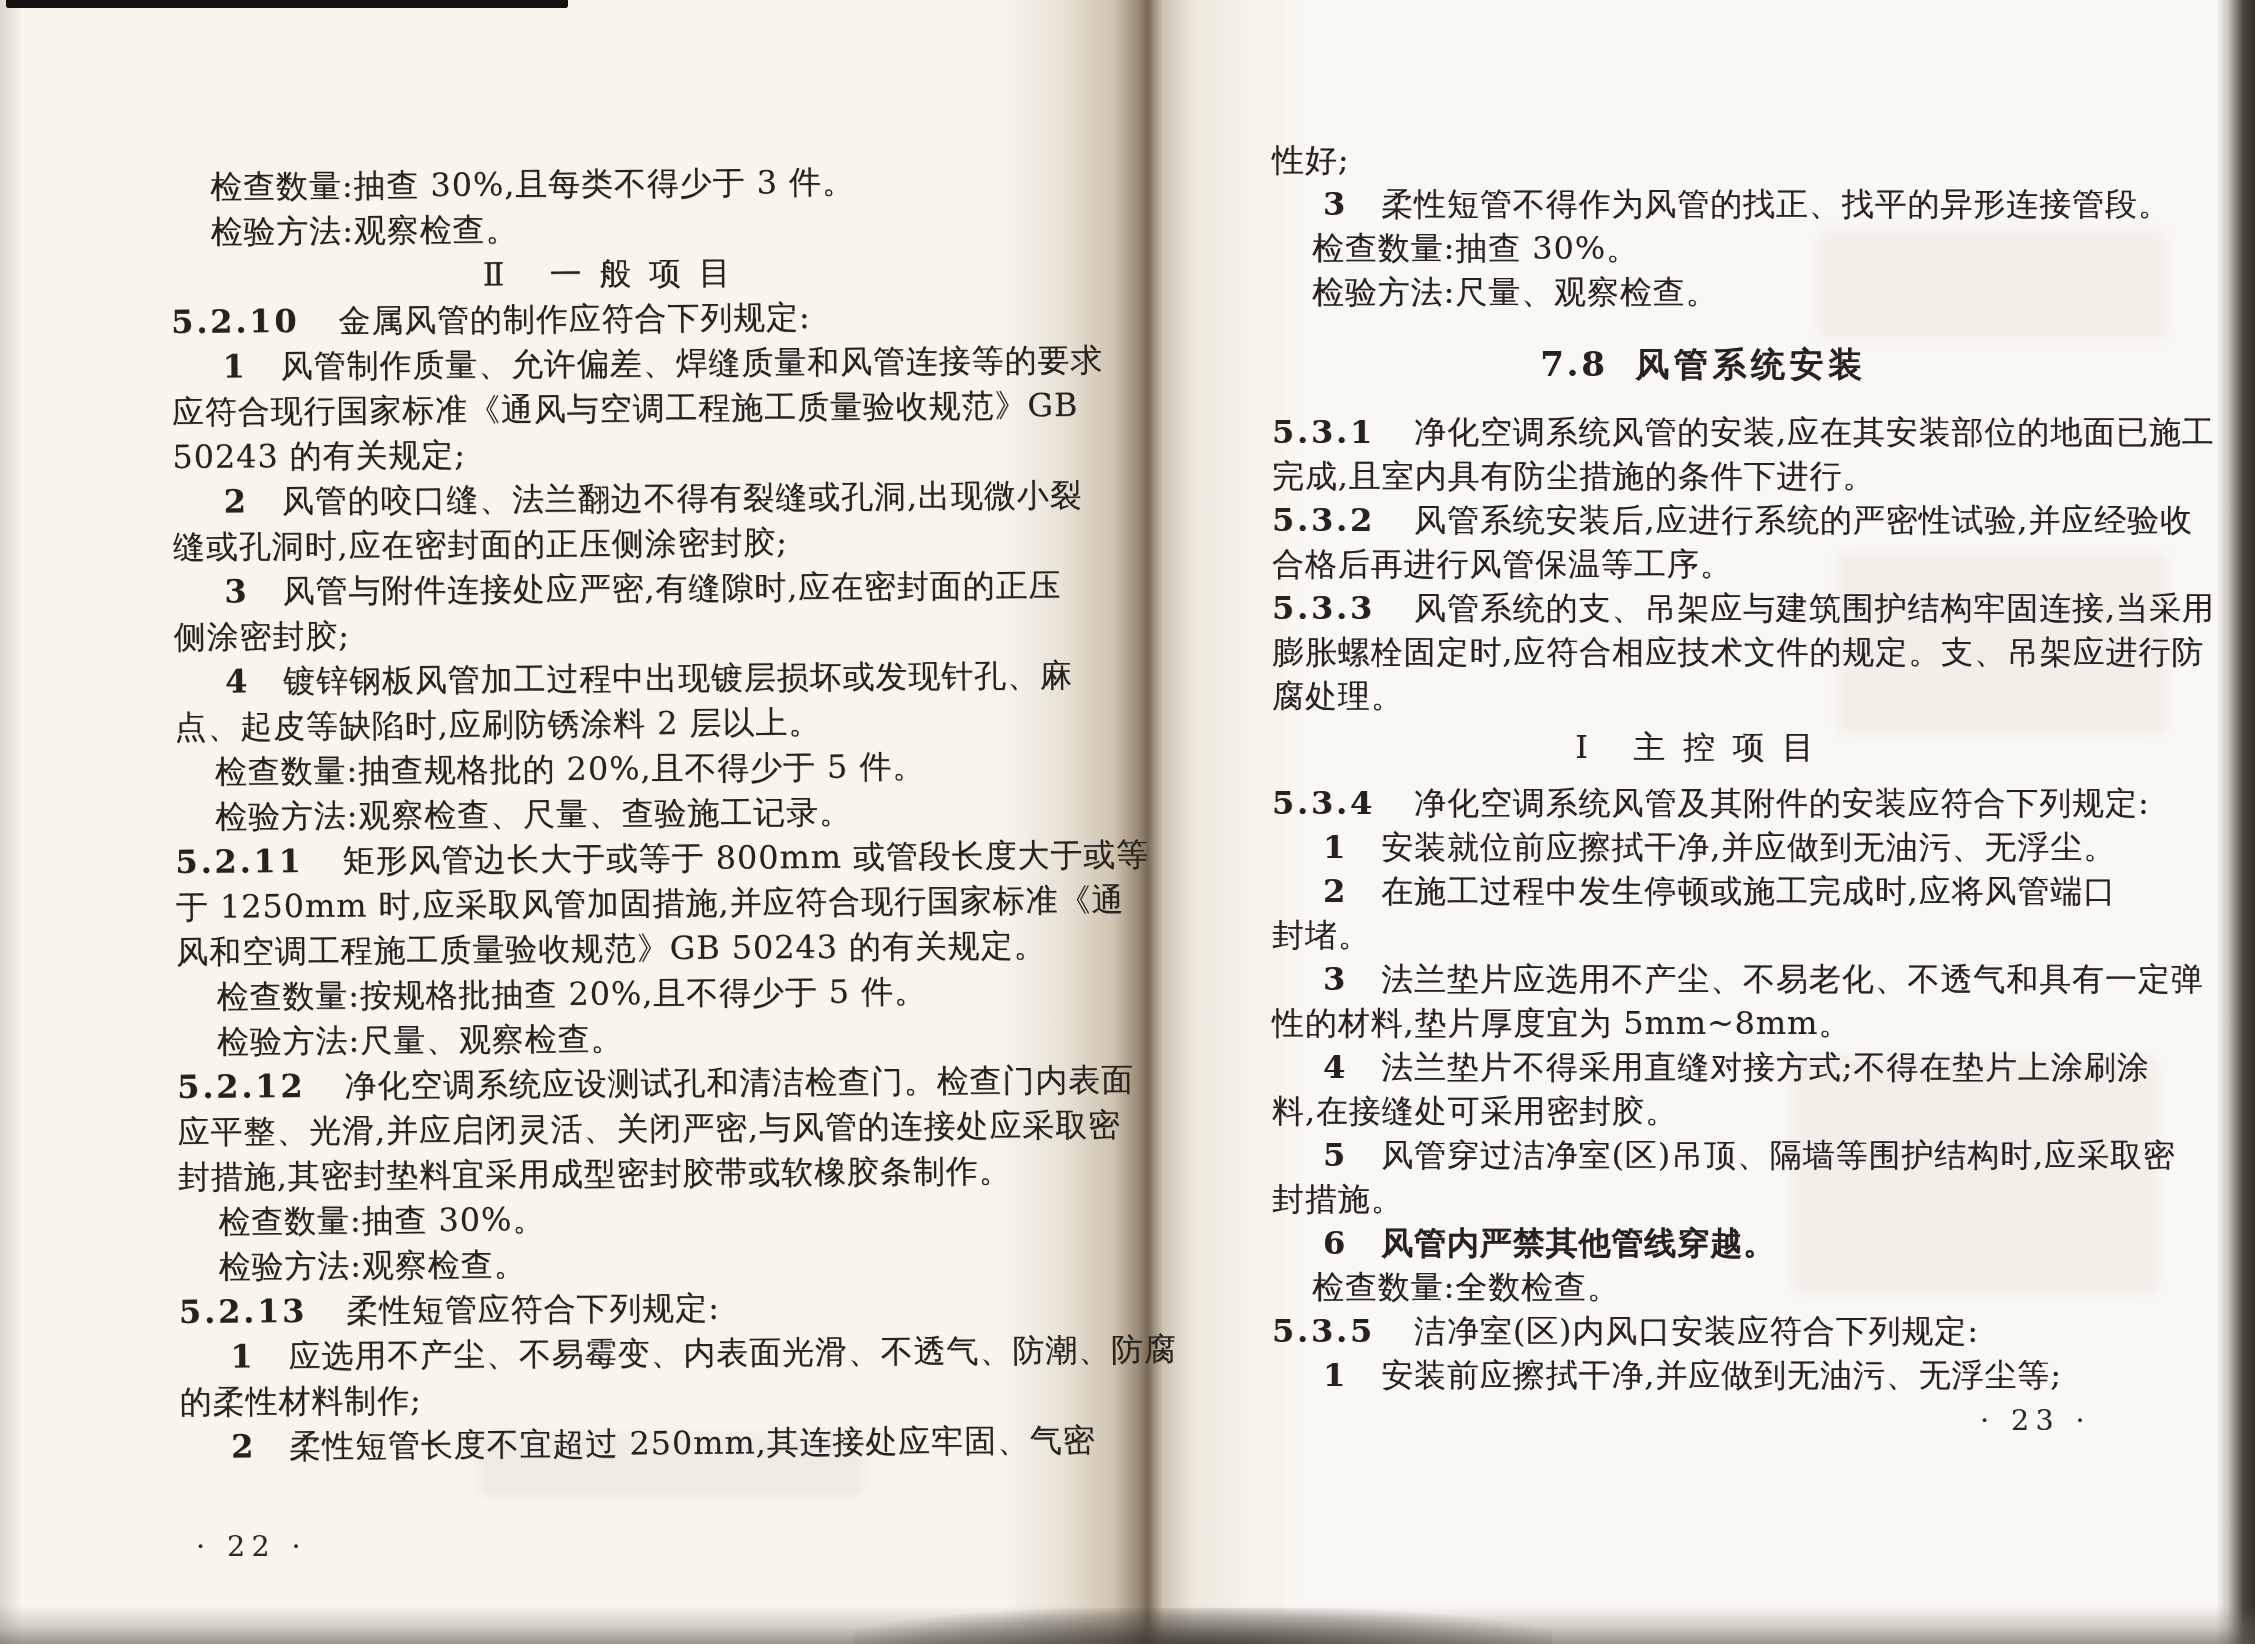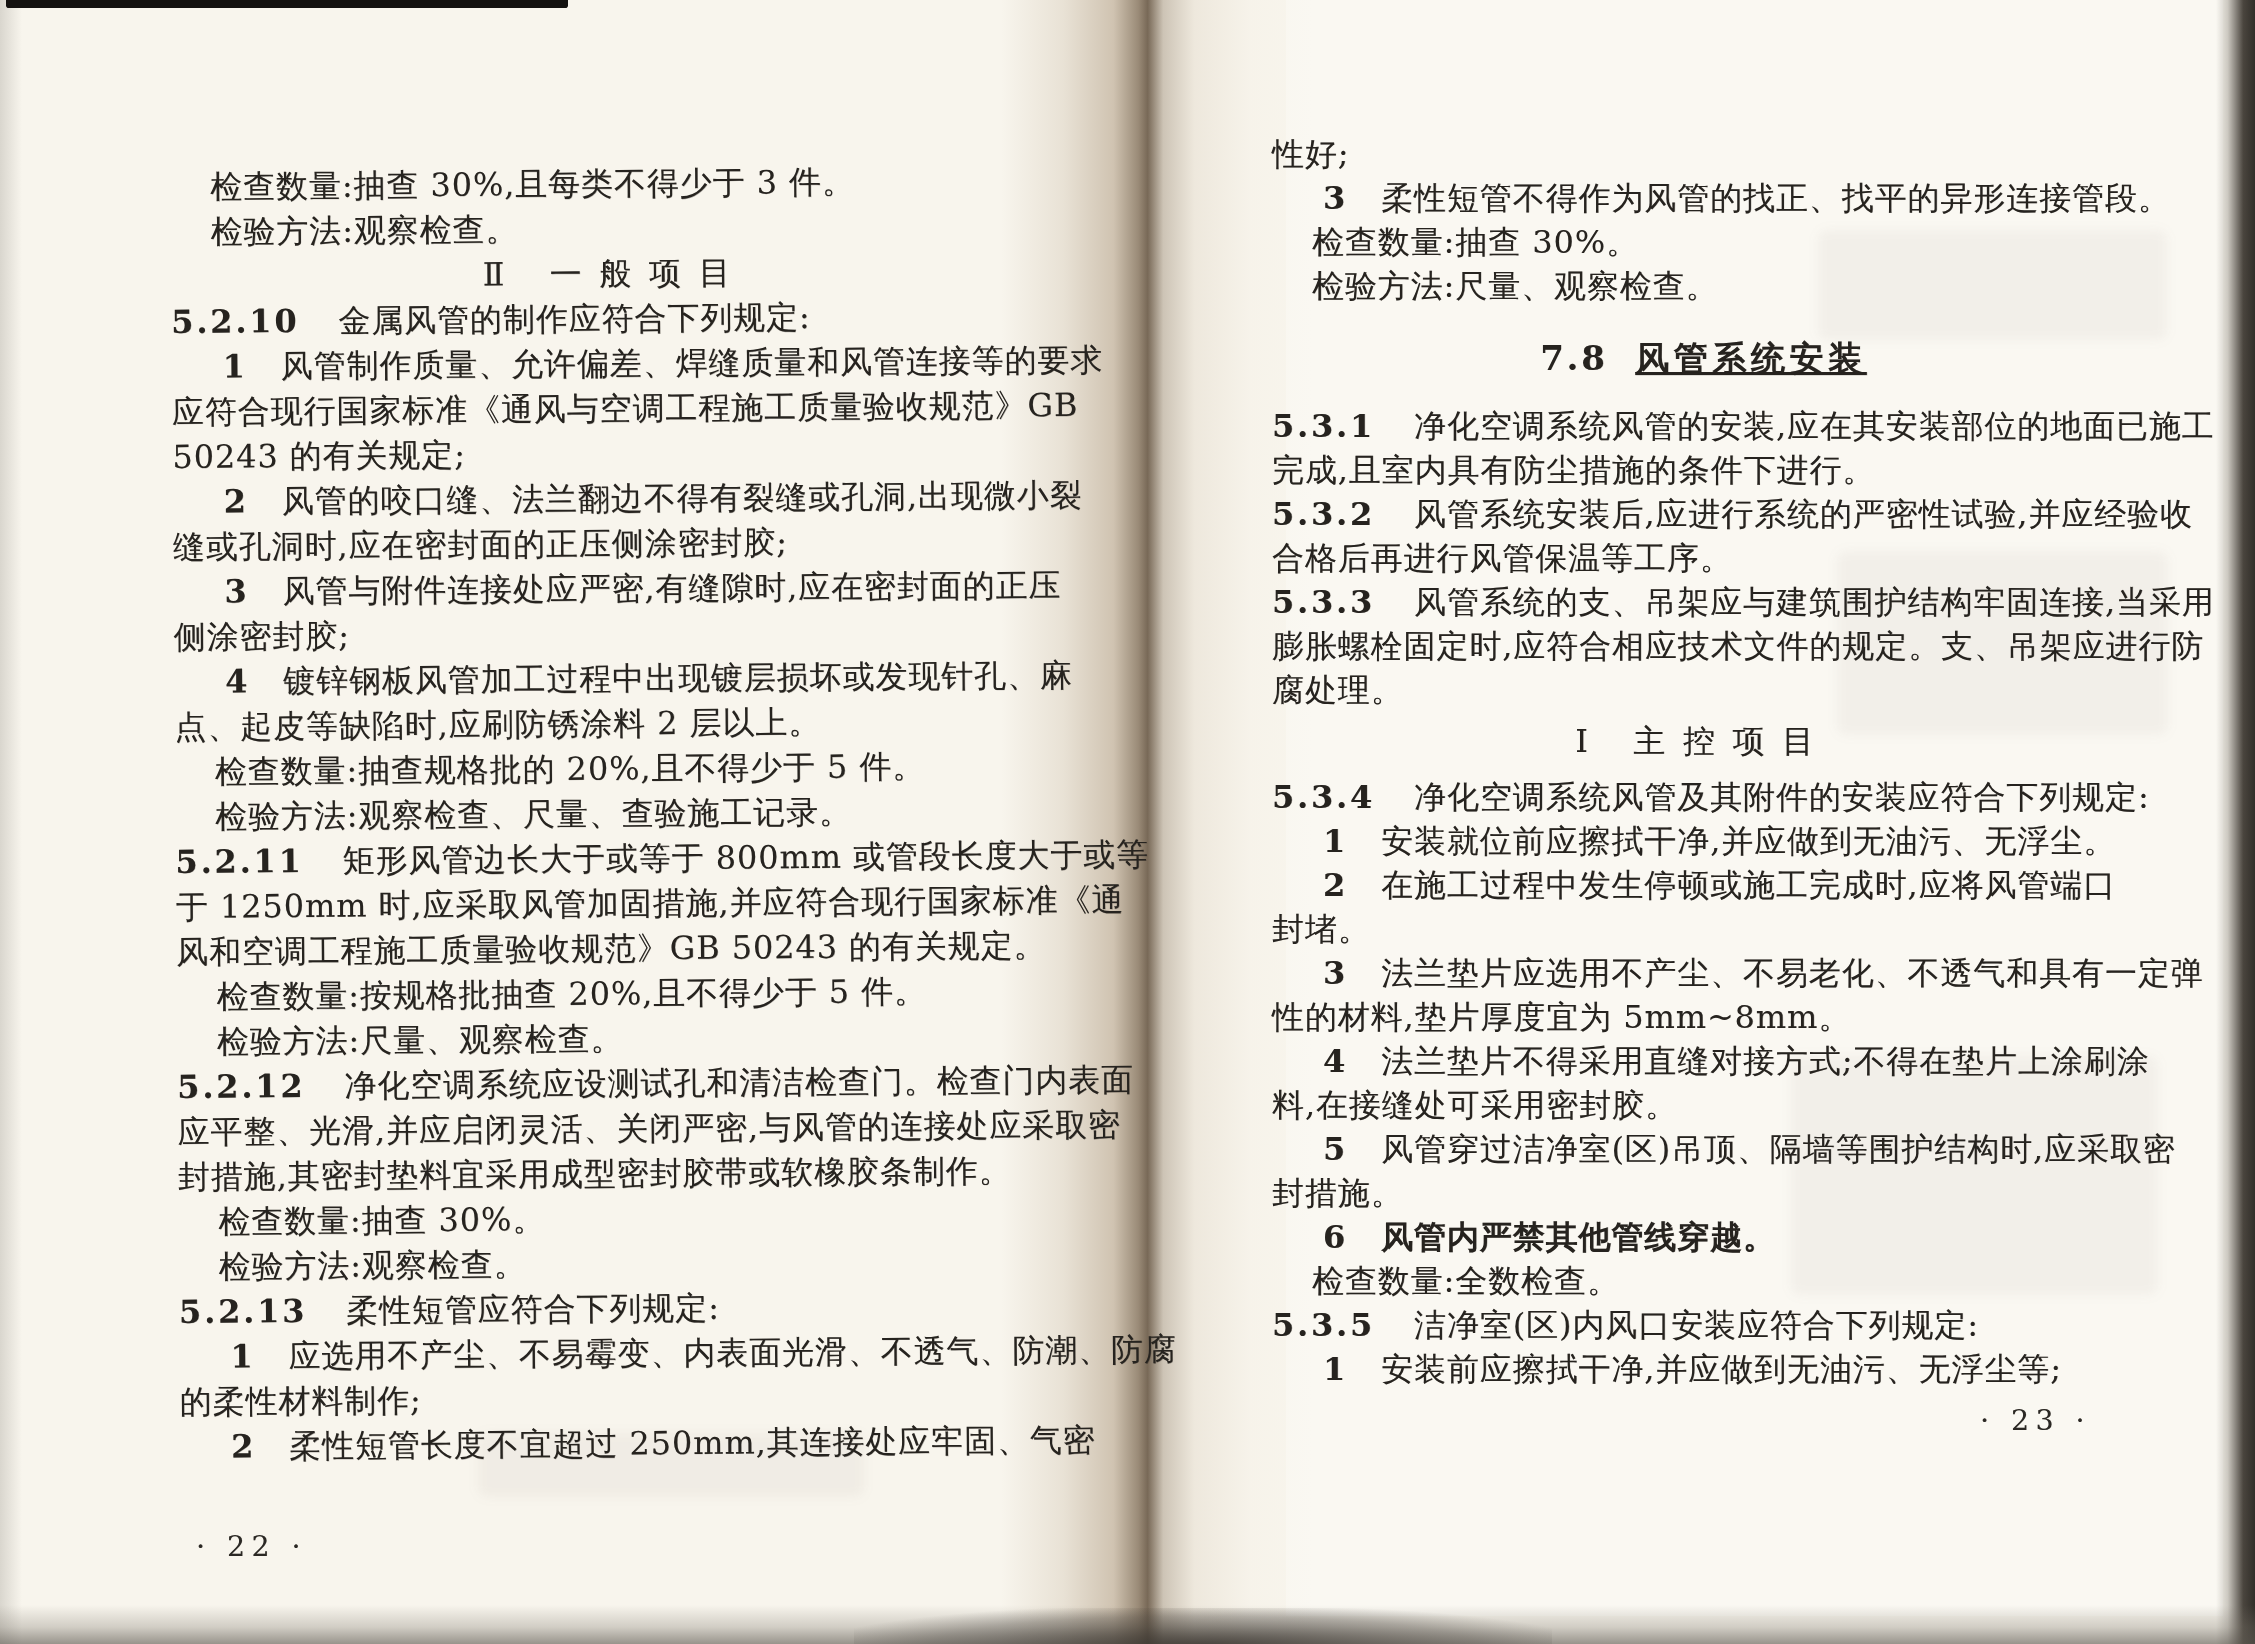--- a/index.html
+++ b/index.html
@@ -30,34 +30,34 @@
     background:linear-gradient(180deg,rgba(120,114,104,0) 0%,rgba(120,114,104,0.30) 55%,rgba(95,90,82,0.65) 100%);}
   .bottom-gutter-shadow{position:absolute;left:854px;bottom:0;width:698px;height:37px;
     background:radial-gradient(ellipse at 50% 100%,rgba(50,45,40,0.75) 0%,rgba(50,45,40,0.28) 55%,rgba(50,45,40,0) 78%);}
   .page-right-sheet{position:absolute;left:1286px;top:0;width:937px;height:1616px;
     background:rgba(255,255,255,0.30);}
   .smudge{position:absolute;background:rgba(105,98,86,0.055);filter:blur(5.5px);border-radius:9.2px;}
 
   
   .col{position:absolute;}
   .col-left{left:170px;top:158px;width:889px;transform:rotate(-0.45deg);transform-origin:100% 0;}
-  .col-right{left:1272px;top:132px;width:863px;}
+  .col-right{left:1272px;top:138px;width:863px;}
   .line{height:44px;line-height:44px;font-size:32px;white-space:nowrap;letter-spacing:0.9px;
     text-shadow:0.4px 0.4px 0.6px rgba(45,40,34,0.35);}
   .col-left .line{height:45px;line-height:45px;}
   .flush{padding-left:0;}
   .label{padding-left:40px;}
   .item .num{display:inline-block;margin-left:51px;margin-right:35px;font-weight:bold;}
   .section .num{font-weight:bold;letter-spacing:2.8px;margin-right:39px;}
   .item-bold .num{display:inline-block;margin-left:51px;margin-right:35px;font-weight:bold;}
   .item-bold .txt{font-weight:bold;}
   .center-spaced{text-align:center;letter-spacing:0.55em;}
   .heading{text-align:center;font-weight:bold;font-size:34px;margin-top:27.5px;margin-bottom:24px;}
   .heading .num{margin-right:27.5px;letter-spacing:2.8px;}
-  .heading .txt{letter-spacing:4.6px;text-decoration:underline;}
+  .heading .txt{letter-spacing:4.6px;}
   .center-gap{margin-top:7.3px;margin-bottom:12px;}
   .page-num{position:absolute;font-size:28.5px;letter-spacing:6.4px;color:#2b2824;
     text-shadow:0.4px 0.4px 0.6px rgba(45,40,34,0.3);}
   .page-num-left{left:196px;top:1530px;}
   .page-num-right{left:1980px;top:1404px;}
 </style>
 </head>
 <body>
 
 <div class="page-right-sheet"></div>

